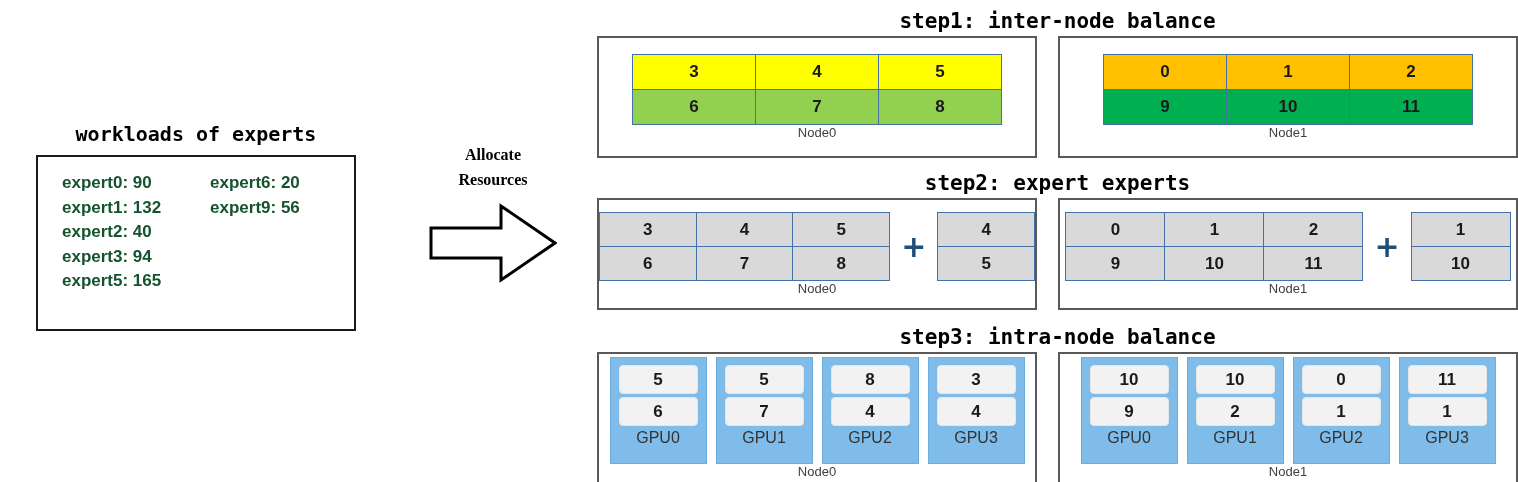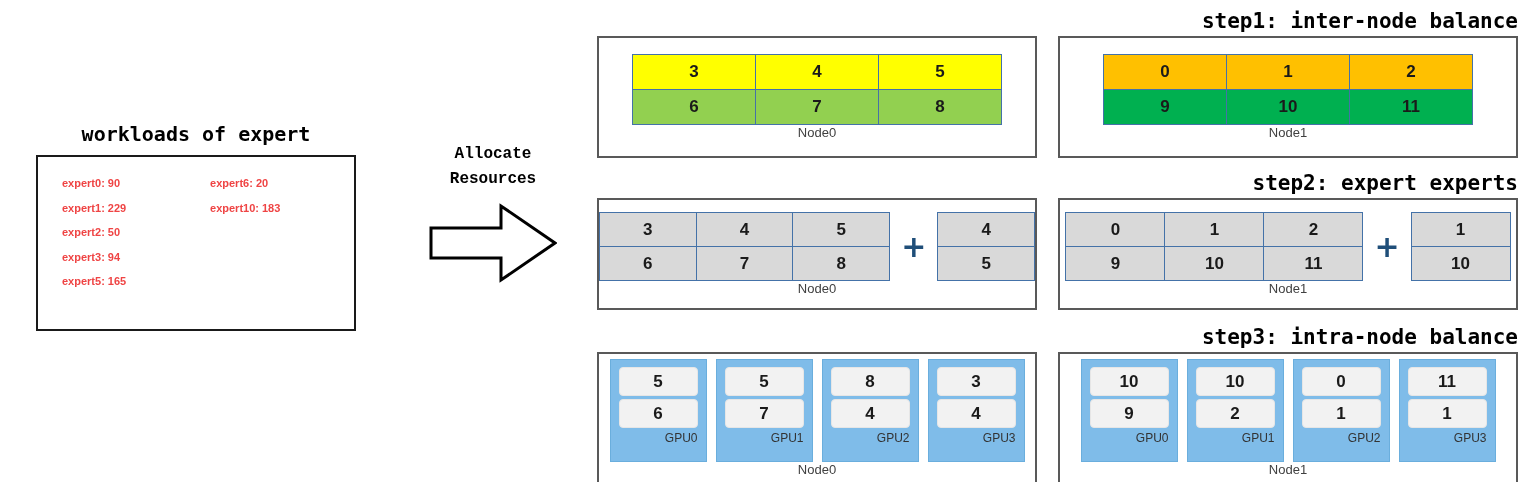--- a/index.html
+++ b/index.html
@@ -22,44 +22,44 @@
   #workloads-box{
     border:2px solid #1a1a1a;background:#fff;
     height:176px;box-sizing:border-box;
     padding:14px 0 0 0;
     display:flex;justify-content:center;
   }
   .expert-col{display:flex;flex-direction:column;}
   .expert-col.col-a{width:142px;padding-left:24px;}
   .expert-col.col-b{width:146px;padding-left:8px;}
   .expert-item{
-    color:#ef4444;font-size:11px;font-weight:bold;
+    color:#14532d;font-size:17px;font-weight:bold;
     line-height:24.5px;white-space:nowrap;
   }
 
   
   #allocate-block{position:absolute;left:418px;top:142px;width:150px;}
   #allocate-label{
-    font-family:Liberation Mono, monospace;
+    font-family:Liberation Serif, serif;
     font-size:16px;font-weight:bold;color:#000;
     text-align:center;line-height:25px;
   }
   #arrow-wrap{margin-top:8px;display:flex;justify-content:center;}
 
   
   #steps{position:absolute;left:597px;top:0;width:921px;height:482px;}
   .step-block{position:absolute;left:0;width:921px;}
   #step-1{top:8px;}
   #step-2{top:170px;}
   #step-3{top:324px;}
 
   .step-title{
     font-family:"DejaVu Sans Mono", monospace;
     font-size:21px;font-weight:bold;color:#000;
-    text-align:right;height:28px;line-height:26px;
+    text-align:center;height:28px;line-height:26px;
     white-space:nowrap;
   }
   .node-row{display:flex;gap:21px;}
   .node-panel{
     border:2px solid #595959;background:#fff;
     box-sizing:border-box;
     display:flex;flex-direction:column;
     align-items:center;justify-content:center;
   }
   .node-panel.n0{width:440px;}
@@ -109,40 +109,40 @@
     padding:7px 8px 4px 8px;
   }
   .gpu-cell{
     background:#f2f2f2;border:1px solid #e6e6e6;
     border-radius:4px;height:27px;
     display:flex;align-items:center;justify-content:center;
     font-size:17px;font-weight:bold;color:#1a1a1a;
     margin-bottom:3px;
   }
   .gpu-name{
-    font-size:12px;color:#333;text-align:right;
+    font-size:16px;color:#333;text-align:center;
     margin-top:0px;padding-bottom:12px;
   }
 </style>
 </head>
 <body>
 
 <div id="workloads-section">
-  <div id="workloads-title">workloads of expert</div>
+  <div id="workloads-title">workloads of experts</div>
   <div id="workloads-box">
     <div class="expert-col col-a">
       <div class="expert-item">expert0: 90</div>
-      <div class="expert-item">expert1: 229</div>
-      <div class="expert-item">expert2: 50</div>
+      <div class="expert-item">expert1: 132</div>
+      <div class="expert-item">expert2: 40</div>
       <div class="expert-item">expert3: 94</div>
       <div class="expert-item">expert5: 165</div>
     </div>
     <div class="expert-col col-b">
       <div class="expert-item">expert6: 20</div>
-      <div class="expert-item">expert10: 183</div>
+      <div class="expert-item">expert9: 56</div>
     </div>
   </div>
 </div>
 
 <div id="allocate-block">
   <div id="allocate-label">
     <div>Allocate</div>
     <div>Resources</div>
   </div>
   <div id="arrow-wrap">

